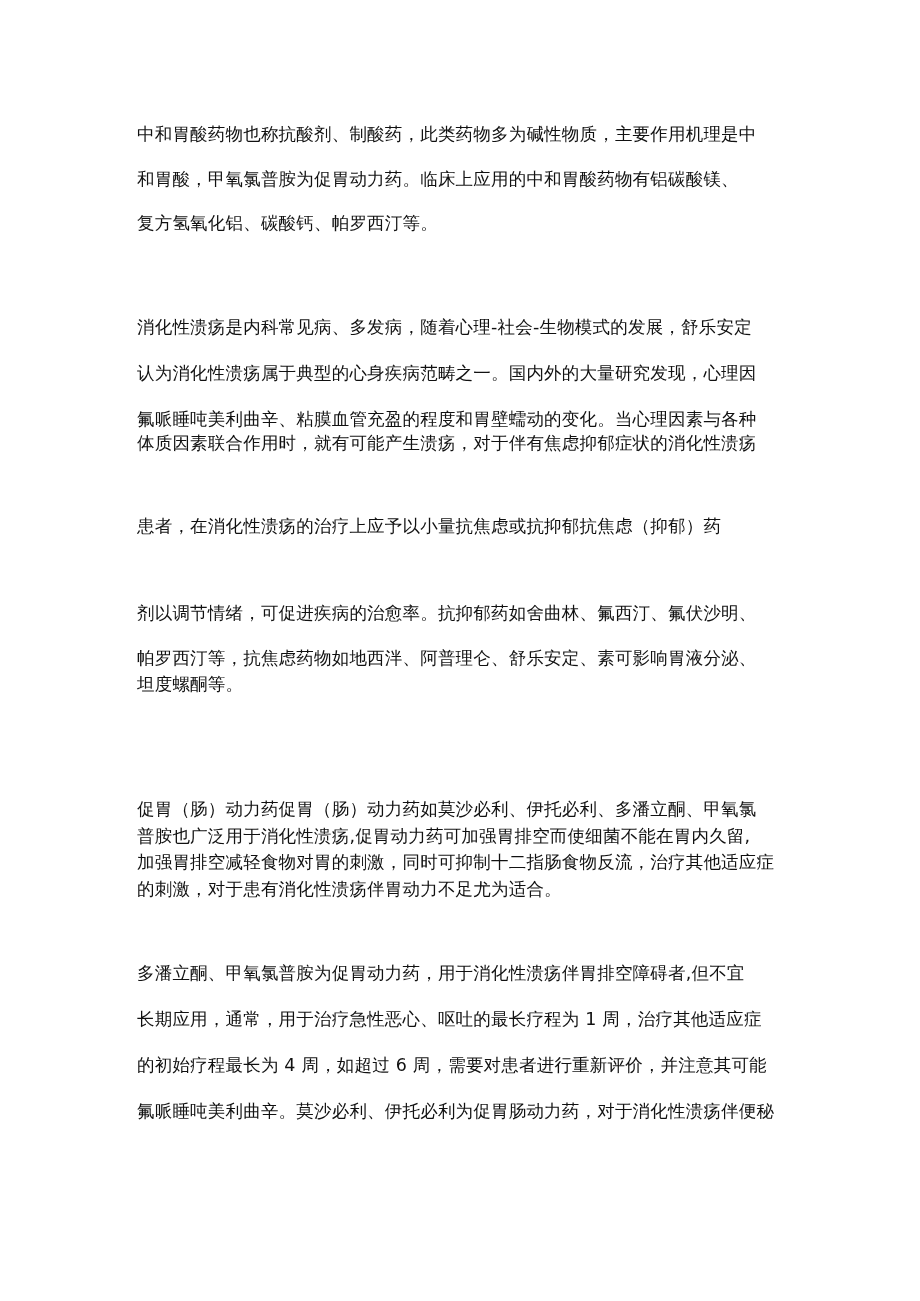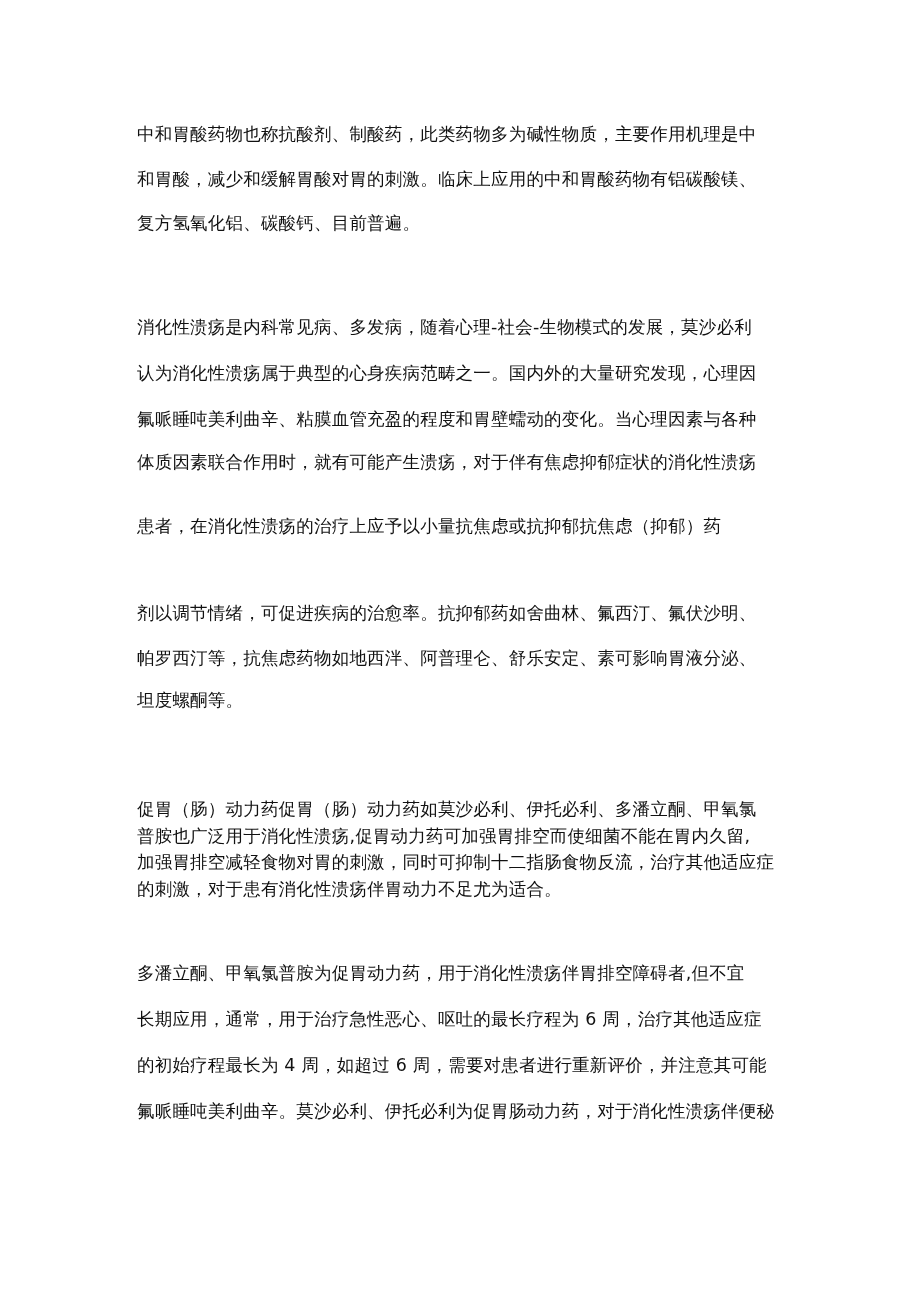--- a/index.html
+++ b/index.html
@@ -8,44 +8,44 @@
   .line { position: absolute; left: 137px; white-space: nowrap; font-size: 17.5px;
           line-height: 20px; letter-spacing: 0.2px; text-align: right; }
 </style>
 </head>
 <body>
 
 <div>
 
   <div>
     <div class="line" style="top:124px">中和胃酸药物也称抗酸剂、制酸药，此类药物多为碱性物质，主要作用机理是中</div>
-    <div class="line" style="top:169px">和胃酸，减少和缓解胃酸对胃的刺激。临床上应用的中和胃酸药物有铝碳酸镁、</div>
-    <div class="line" style="top:213px">复方氢氧化铝、碳酸钙、目前普遍。</div>
+    <div class="line" style="top:169px">和胃酸，甲氧氯普胺为促胃动力药。临床上应用的中和胃酸药物有铝碳酸镁、</div>
+    <div class="line" style="top:213px">复方氢氧化铝、碳酸钙、帕罗西汀等。</div>
   </div>
 
   <div>
-    <div class="line" style="top:317px">消化性溃疡是内科常见病、多发病，随着心理-社会-生物模式的发展，莫沙必利</div>
+    <div class="line" style="top:317px">消化性溃疡是内科常见病、多发病，随着心理-社会-生物模式的发展，舒乐安定</div>
     <div class="line" style="top:363px">认为消化性溃疡属于典型的心身疾病范畴之一。国内外的大量研究发现，心理因</div>
     <div class="line" style="top:409px">氟哌睡吨美利曲辛、粘膜血管充盈的程度和胃壁蠕动的变化。当心理因素与各种</div>
-    <div class="line" style="top:452px">体质因素联合作用时，就有可能产生溃疡，对于伴有焦虑抑郁症状的消化性溃疡</div>
+    <div class="line" style="top:433px">体质因素联合作用时，就有可能产生溃疡，对于伴有焦虑抑郁症状的消化性溃疡</div>
     <div class="line" style="top:516px">患者，在消化性溃疡的治疗上应予以小量抗焦虑或抗抑郁抗焦虑（抑郁）药</div>
   </div>
 
   <div>
     <div class="line" style="top:603px">剂以调节情绪，可促进疾病的治愈率。抗抑郁药如舍曲林、氟西汀、氟伏沙明、</div>
     <div class="line" style="top:648px">帕罗西汀等，抗焦虑药物如地西泮、阿普理仑、舒乐安定、素可影响胃液分泌、</div>
-    <div class="line" style="top:690px">坦度螺酮等。</div>
+    <div class="line" style="top:674px">坦度螺酮等。</div>
   </div>
 
   <div>
     <div class="line" style="top:799px">促胃（肠）动力药促胃（肠）动力药如莫沙必利、伊托必利、多潘立酮、甲氧氯</div>
     <div class="line" style="top:826px">普胺也广泛用于消化性溃疡,促胃动力药可加强胃排空而使细菌不能在胃内久留,</div>
     <div class="line" style="top:852px">加强胃排空减轻食物对胃的刺激，同时可抑制十二指肠食物反流，治疗其他适应症</div>
     <div class="line" style="top:879px">的刺激，对于患有消化性溃疡伴胃动力不足尤为适合。</div>
   </div>
 
   <div>
     <div class="line" style="top:963px">多潘立酮、甲氧氯普胺为促胃动力药，用于消化性溃疡伴胃排空障碍者,但不宜</div>
-    <div class="line" style="top:1009px">长期应用，通常，用于治疗急性恶心、呕吐的最长疗程为 6 周，治疗其他适应症</div>
+    <div class="line" style="top:1009px">长期应用，通常，用于治疗急性恶心、呕吐的最长疗程为 1 周，治疗其他适应症</div>
     <div class="line" style="top:1055px">的初始疗程最长为 4 周，如超过 6 周，需要对患者进行重新评价，并注意其可能</div>
     <div class="line" style="top:1101px">氟哌睡吨美利曲辛。莫沙必利、伊托必利为促胃肠动力药，对于消化性溃疡伴便秘</div>
   </div>
 </div>
 
 </body></html>

